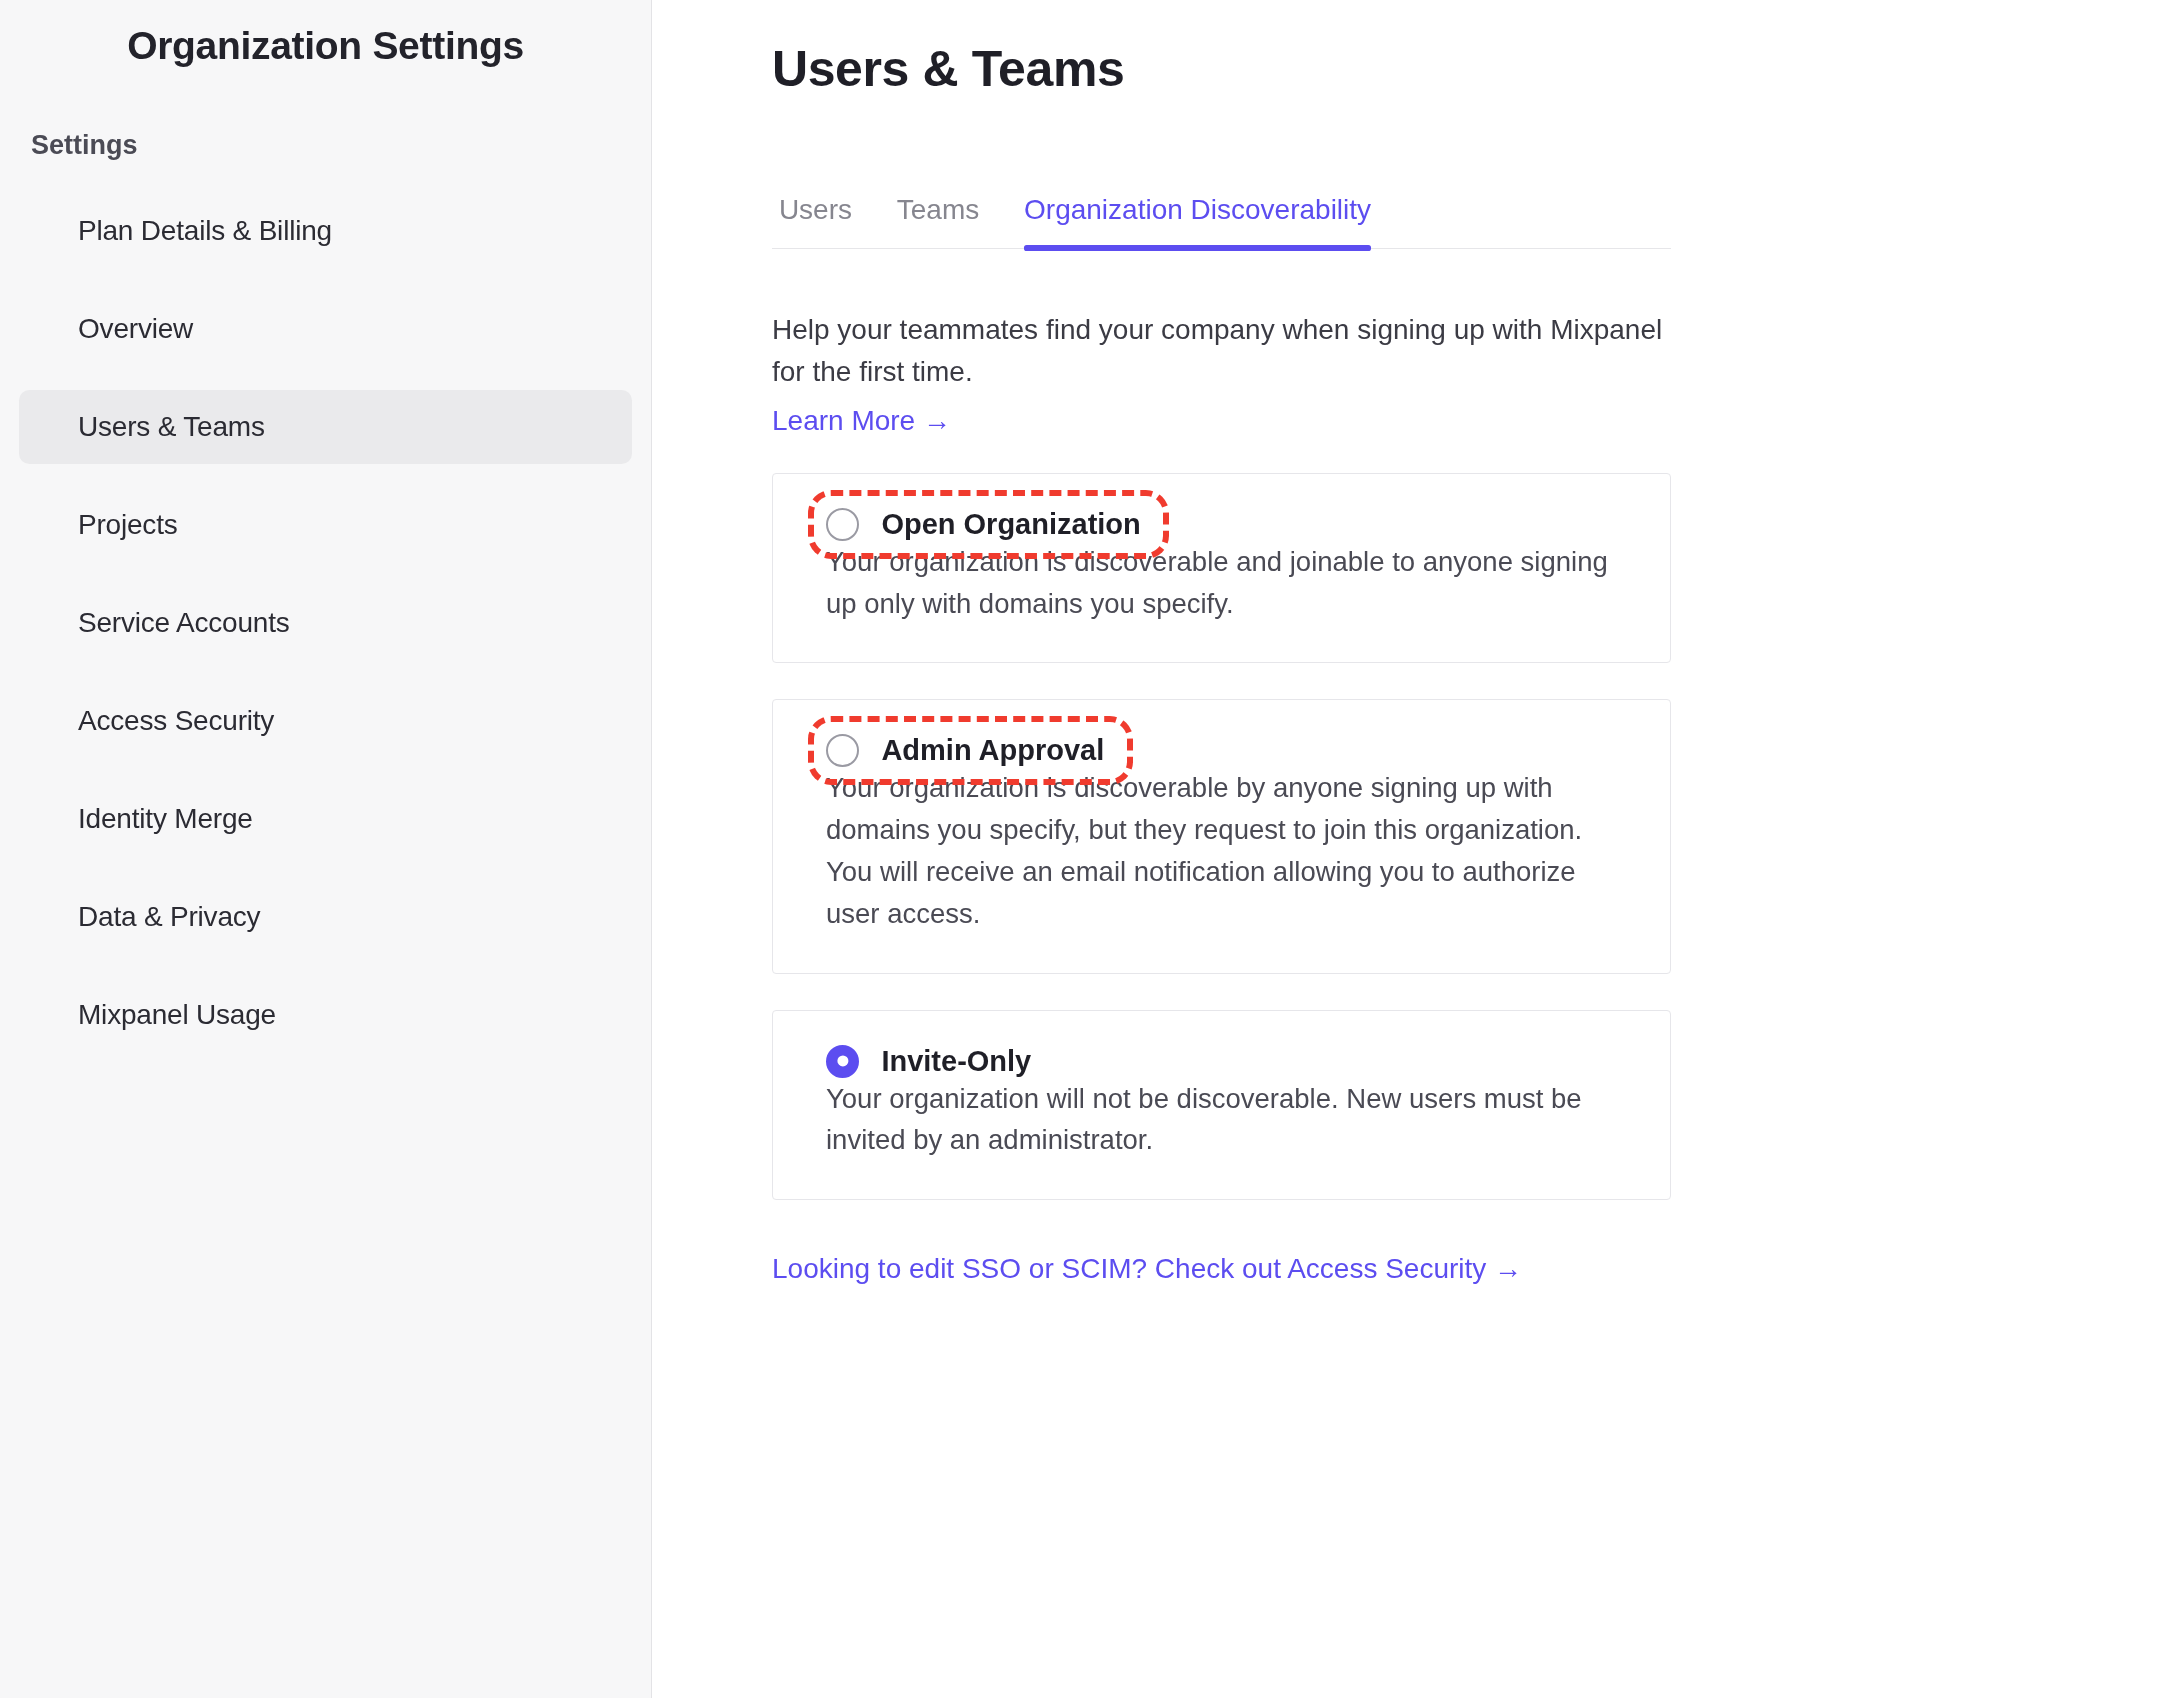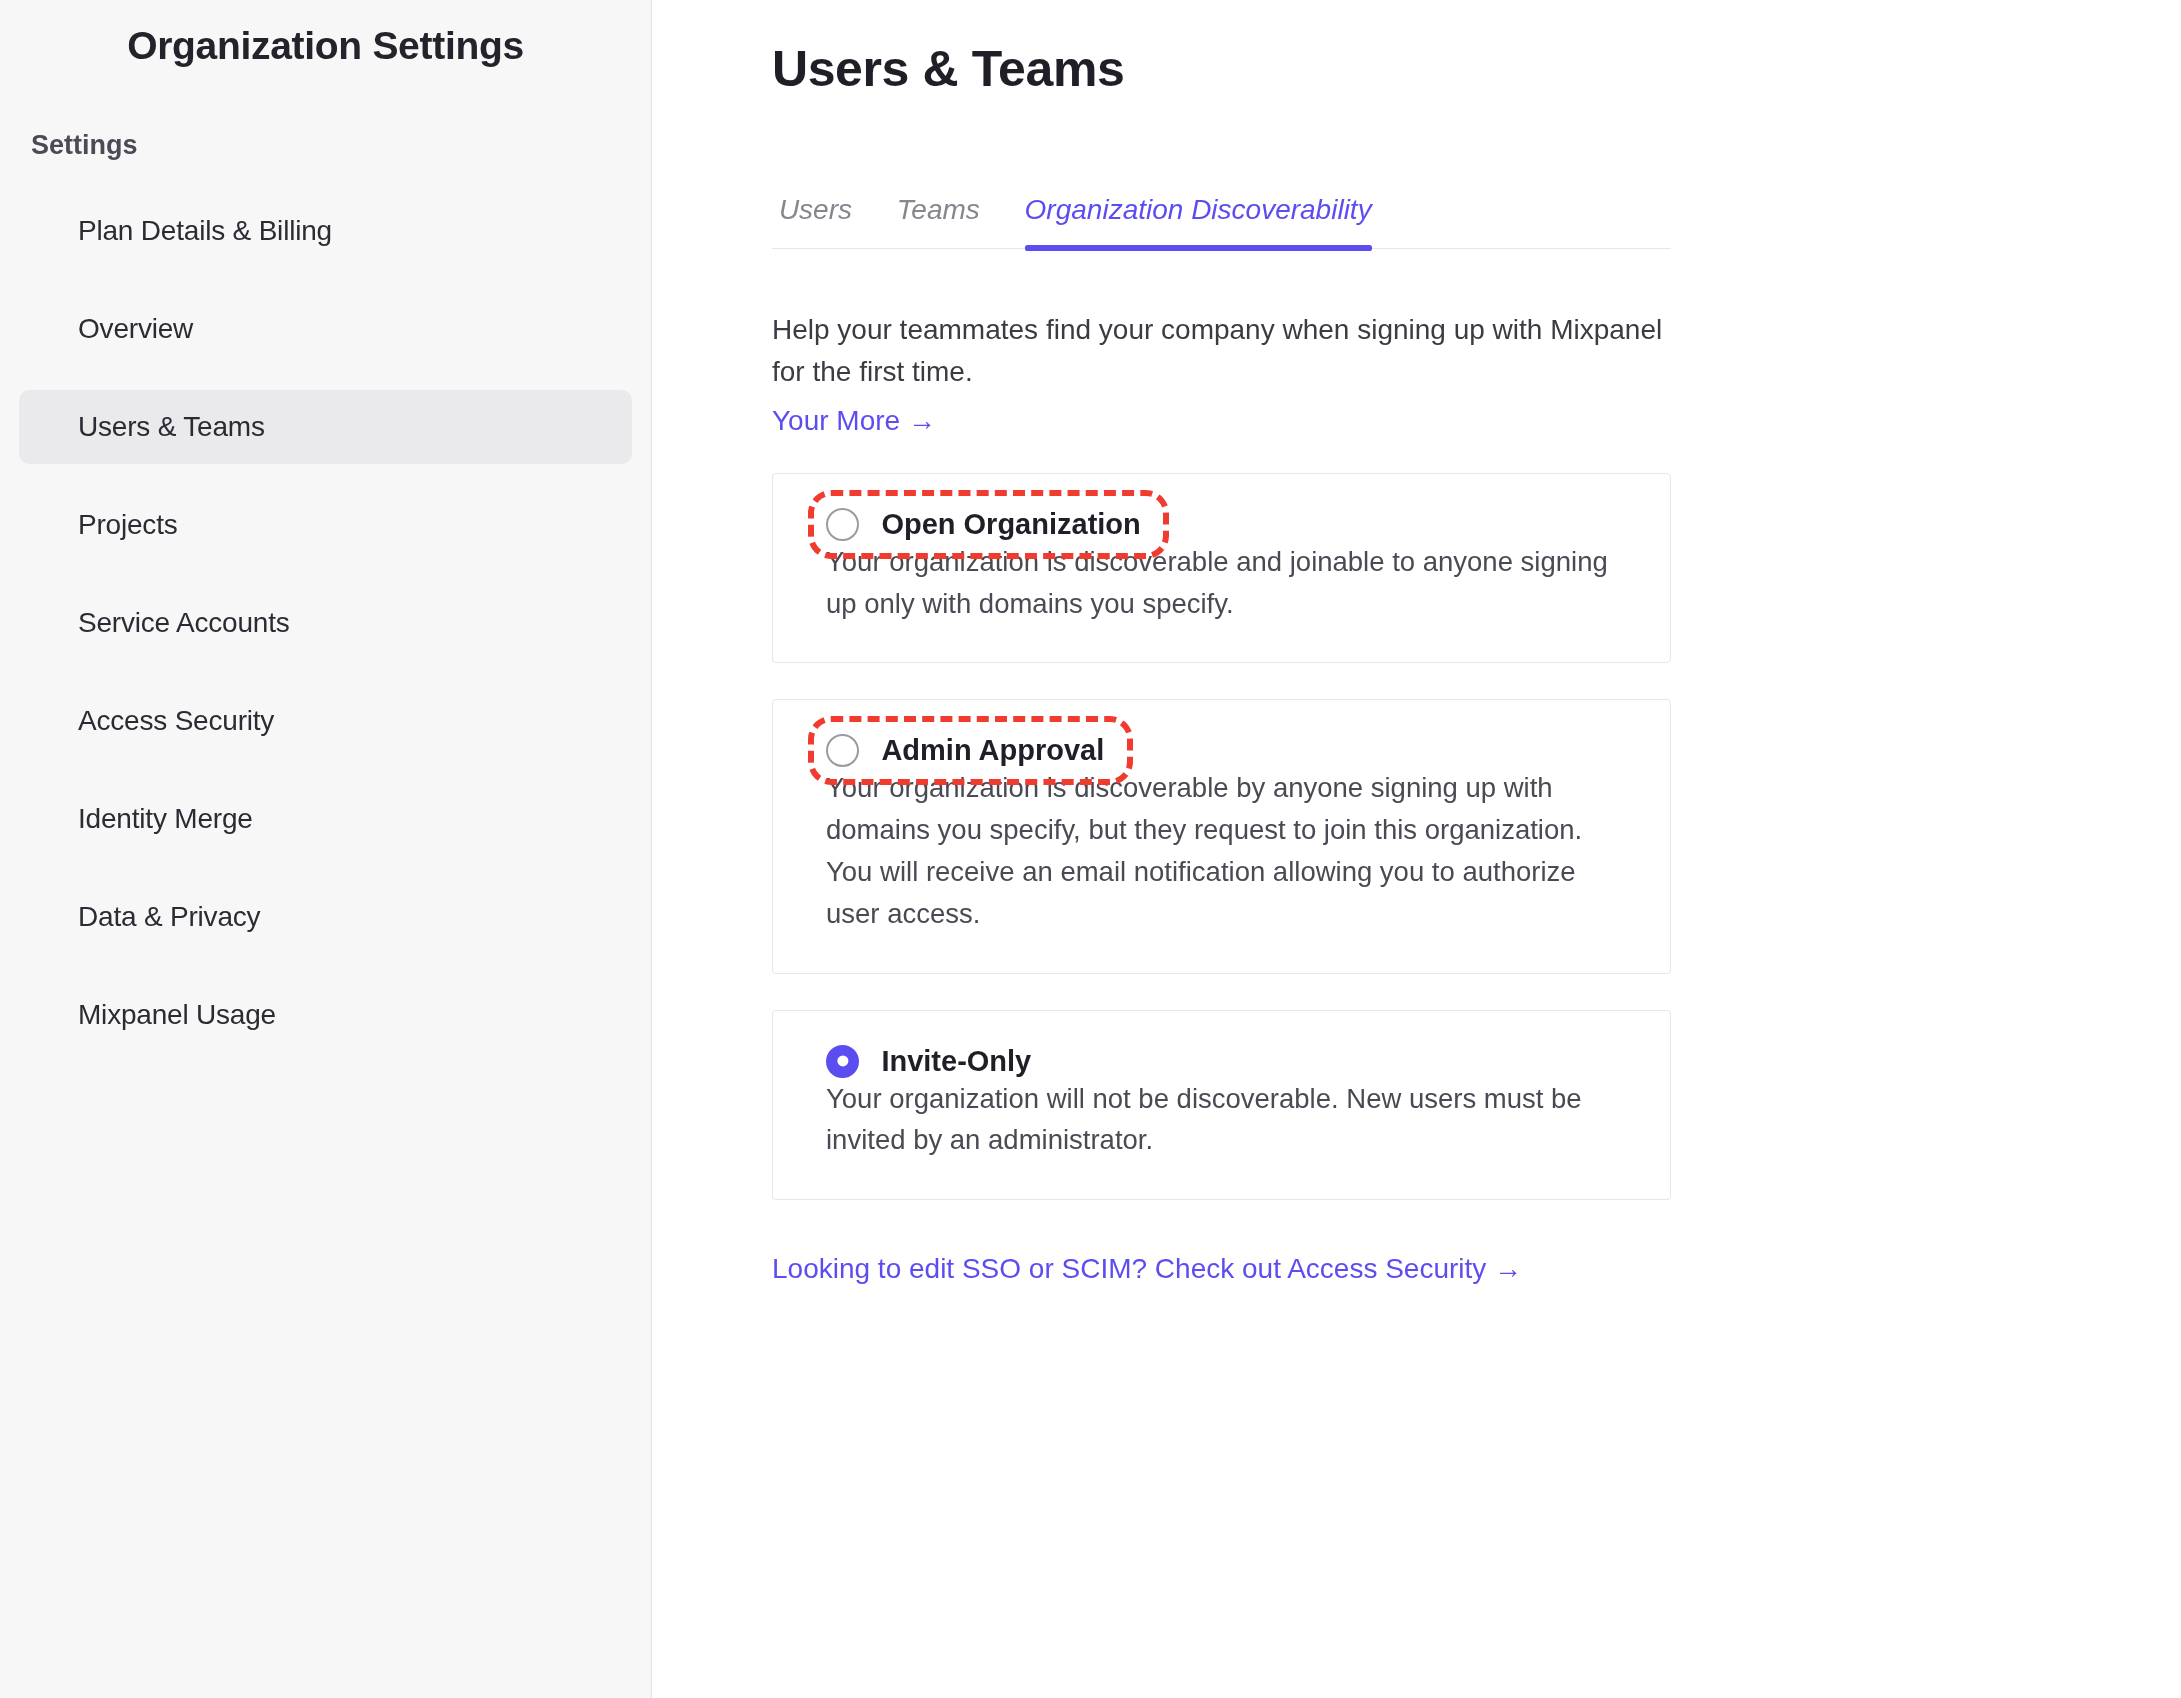--- a/index.html
+++ b/index.html
@@ -76,21 +76,20 @@
     margin: 24px 0 0 0;
     letter-spacing: -0.4px;
   }
   .tabs {
     display: flex;
     align-items: flex-end;
     gap: 0;
     margin-top: 96px;
     border-bottom: 1.7px solid #e6e6e9;
     padding-bottom: 0;
-    font-style: italic;
   }
   .tab {
     font-size: 28px;
     color: #86868f;
     padding: 0 22.4px 22.4px 22.4px;
     cursor: pointer;
     position: relative;
   }
   .tab:first-child { padding-left: 6.9px; }
   .tab.active {
@@ -231,21 +230,21 @@
       </div>
       <div class="tab">
         <span>Teams</span>
       </div>
       <div class="tab active">
         <span>Organization Discoverability</span>
       </div>
     </div>
 
     <div class="intro">Help your teammates find your company when signing up with Mixpanel for the first time.</div>
-    <div class="learn-more">Your More →</div>
+    <div class="learn-more">Learn More →</div>
 
     
     <section class="option-card">
       <div class="option-head highlight">
         <span class="radio"></span>
         <span class="option-label">Open Organization</span>
       </div>
       <div class="option-desc">Your organization is discoverable and joinable to anyone signing up only with domains you specify.</div>
     </section>
 

